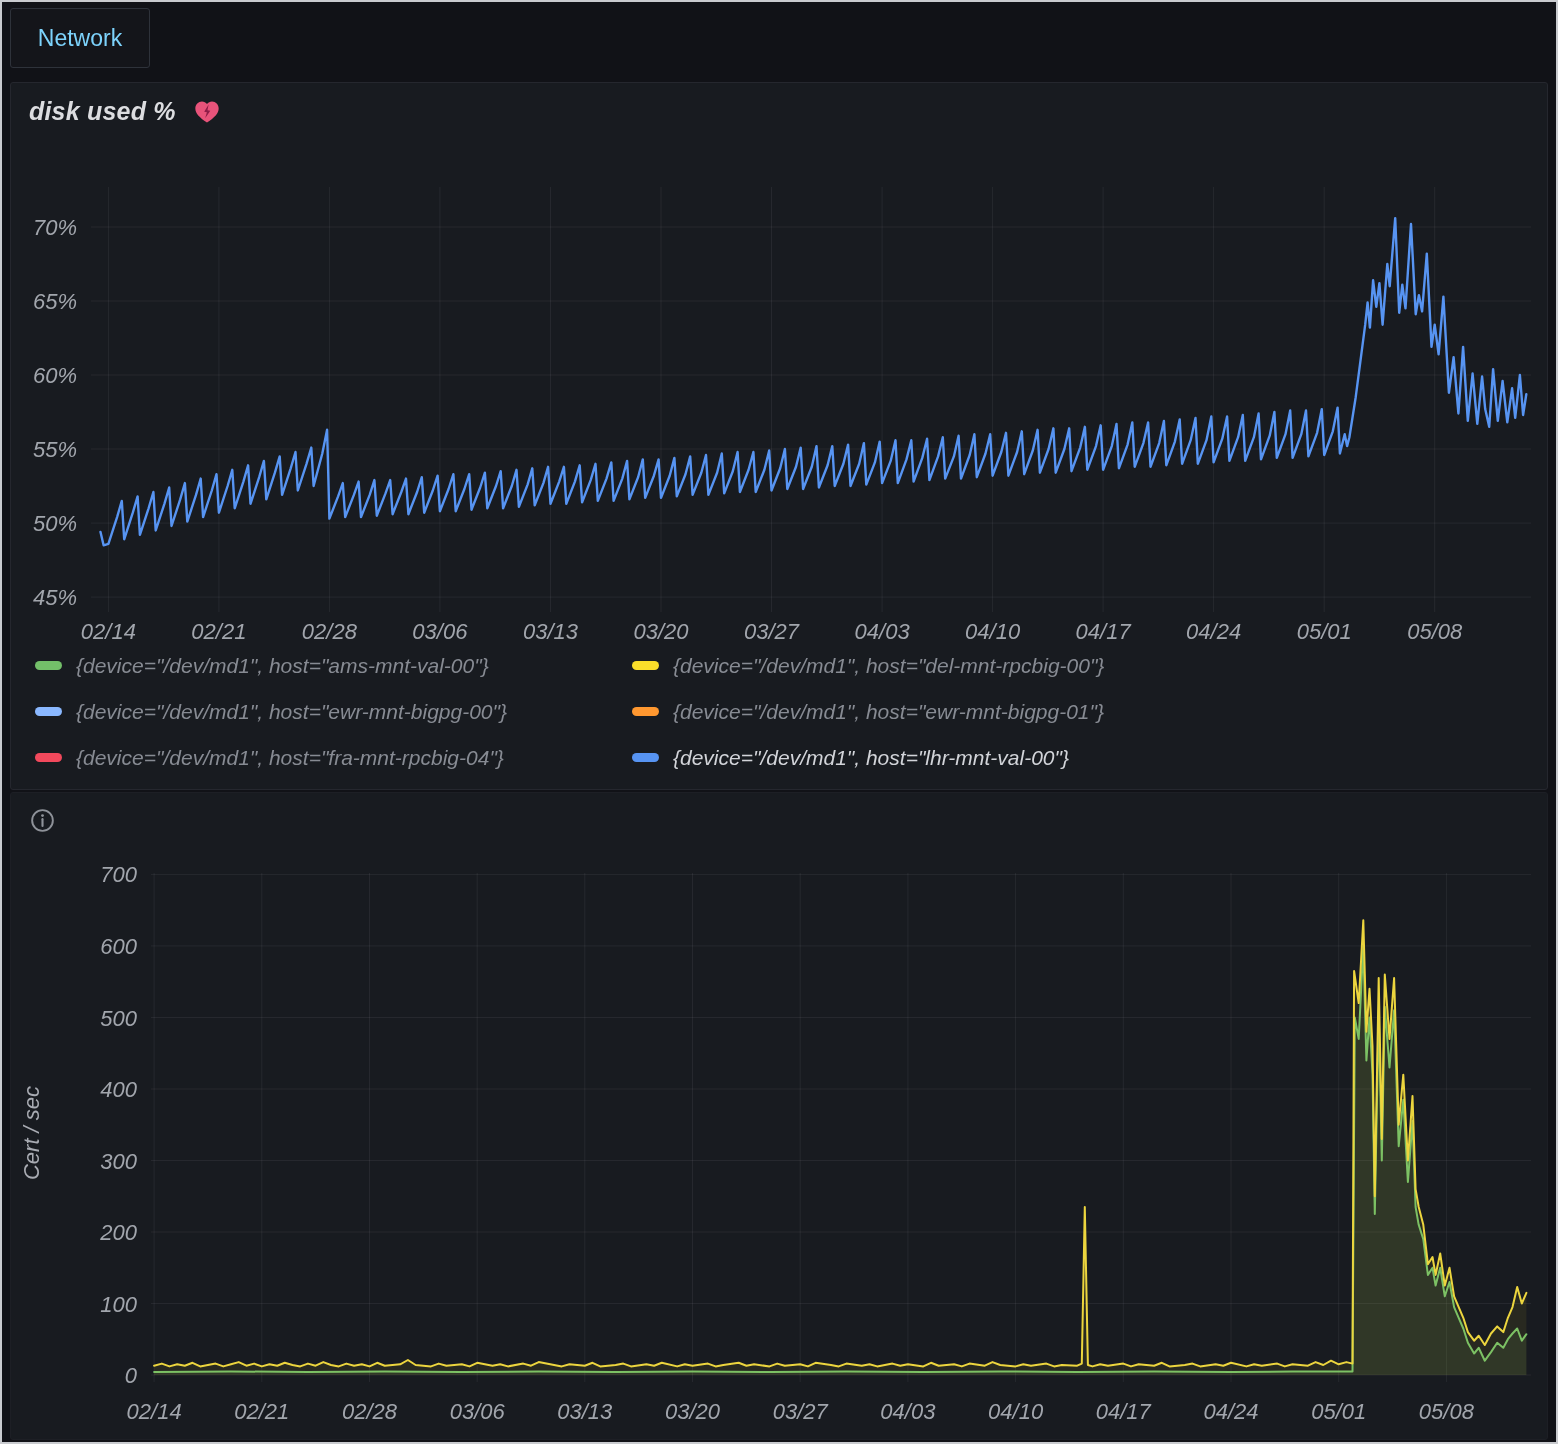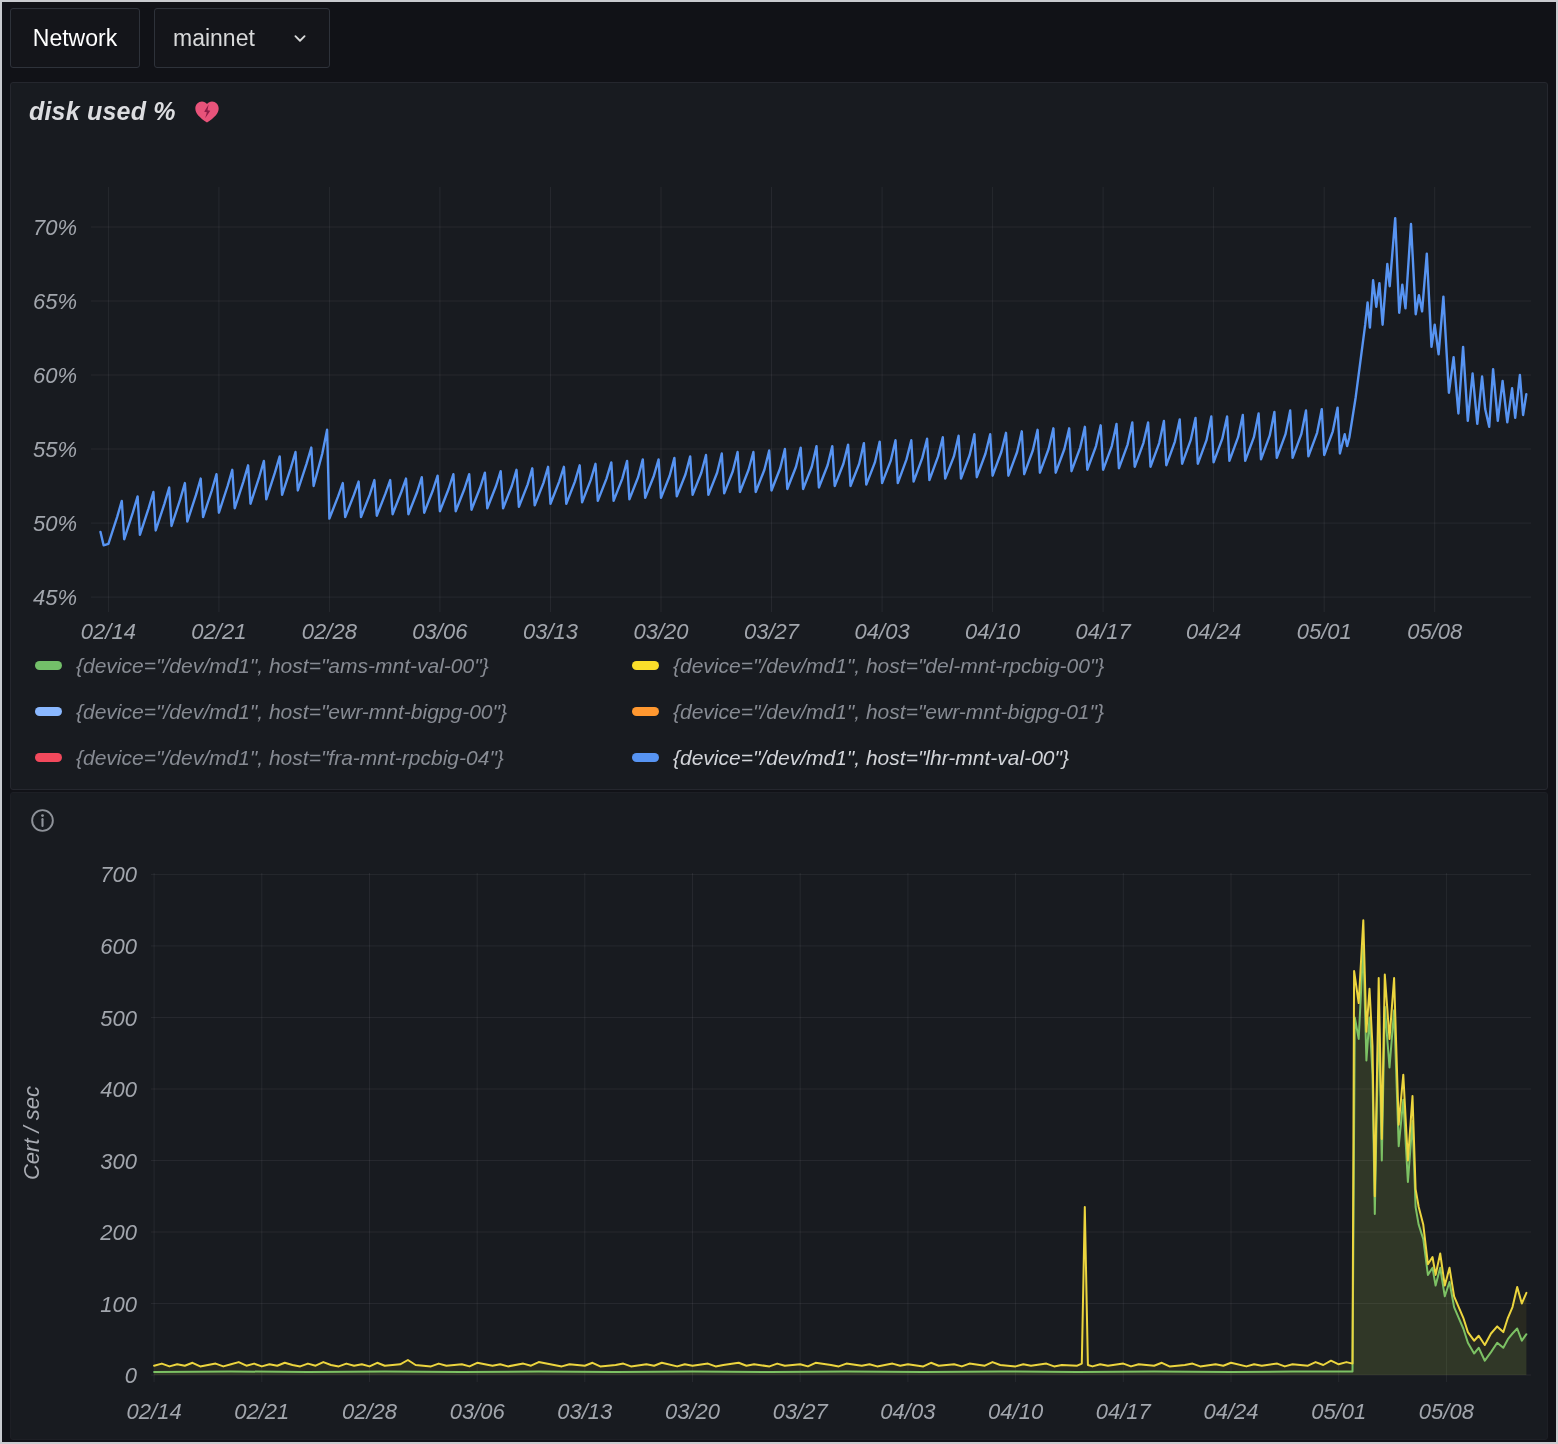--- a/index.html
+++ b/index.html
@@ -3,21 +3,21 @@
 <meta charset="utf-8">
 <style>
   html,body{margin:0;padding:0;background:#0b0c0f;}
   body{width:1558px;height:1444px;font-family:"Liberation Sans",sans-serif;-webkit-font-smoothing:antialiased;}
   .frame{position:relative;width:1554px;height:1440px;border:2px solid #c9cbcf;background:#111217;overflow:hidden;}
 
   
   .topbar{position:absolute;left:0;top:0;width:100%;height:78px;}
   .varbox{position:absolute;top:6px;height:60px;border:1px solid #2e323a;border-radius:3px;
           display:flex;align-items:center;background:#14151a;box-sizing:border-box;}
-  .varlabel{left:8px;width:130px;justify-content:center;color:#ffffff;font-size:23px;font-weight:500;}
+  .varlabel{left:8px;width:140px;justify-content:center;color:#7dd3fc;font-size:23px;font-weight:500;}
   .varvalue{left:152px;width:176px;padding:0 18px;color:#d8d9da;font-size:23px;font-weight:500;gap:12px;}
   .varvalue svg{margin-left:auto;}
 
   
   .panel{position:absolute;left:8px;width:1538px;background:#181b20;border:1px solid #25272e;border-radius:3px;box-sizing:border-box;font-style:italic;}
   .panel1{top:80px;height:708px;}
   .panel2{top:790px;height:648px;border-color:#1d1f25;}
   .panel-header{position:absolute;left:18px;top:14px;display:flex;align-items:center;gap:16px;z-index:3;}
   .panel-title{margin:0;font-size:25px;font-weight:600;color:#dcdde0;letter-spacing:.2px;cursor:pointer;}
   .panel2 .panel-title{color:#9a9ea6;margin-left:12px;}
@@ -37,26 +37,20 @@
       font-size:22px;color:#a8abb2;white-space:nowrap;}
 </style>
 </head>
 <body>
 
 <div class="frame">
 
   <div class="topbar">
     <div class="varbox varlabel">
       <span>Network</span>
-    </div>
-    <div class="varbox varvalue">
-      <span>mainnet</span>
-      <svg width="22" height="22" viewBox="0 0 24 24">
-        <path d="M7 10l5 5 5-5" fill="none" stroke="#d8d9da" stroke-width="2" stroke-linecap="round" stroke-linejoin="round"></path>
-      </svg>
     </div>
   </div>
 
   <section class="panel panel1">
     <div class="panel-header">
       <h2 class="panel-title">disk used %</h2>
       <svg width="30" height="28" viewBox="0 0 24 24">
         <path d="M12 21C5.4 16.6 2 12.9 2 8.9 2 5.6 4.6 3 7.7 3 9.4 3 11 3.8 12 5.1 13 3.8 14.6 3 16.3 3 19.4 3 22 5.6 22 8.9c0 4-3.4 7.7-10 12.1z" fill="#e8537a"></path>
         <polygon points="13.4,5.6 9.6,11.8 11.9,12.3 10.4,17.4 14.8,10.9 12.4,10.4" fill="#8f1d48"></polygon>
       </svg>

